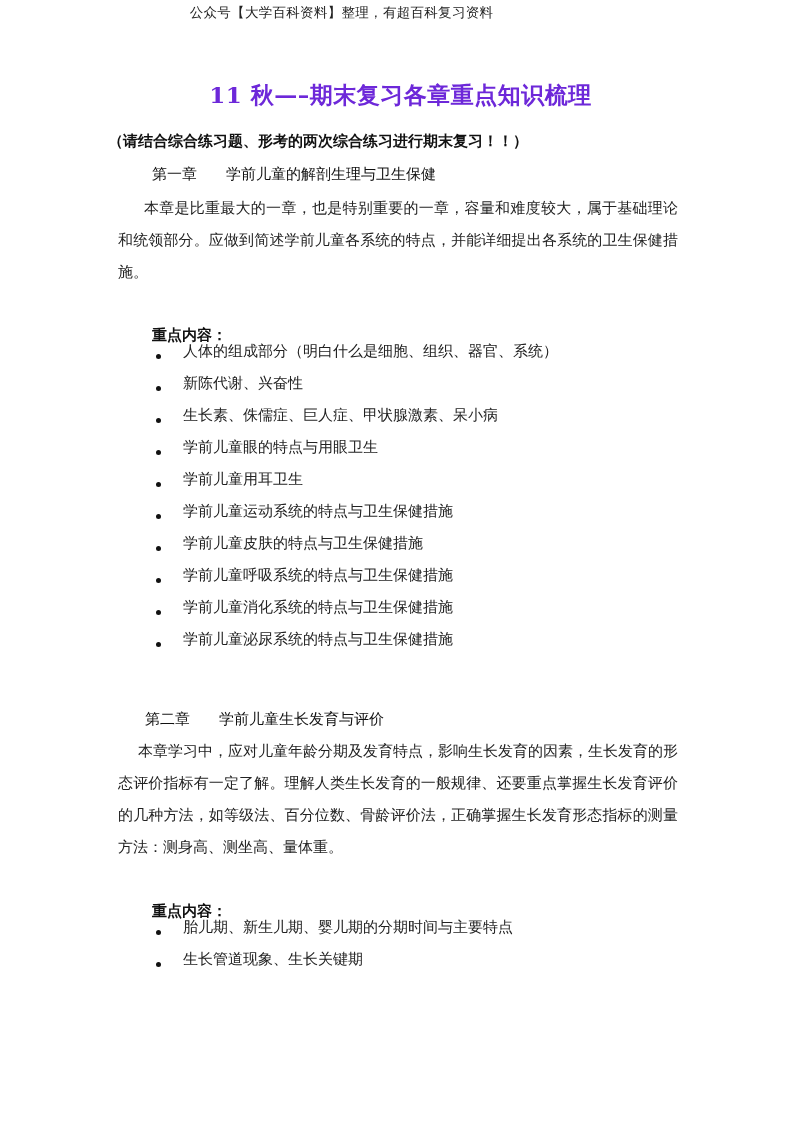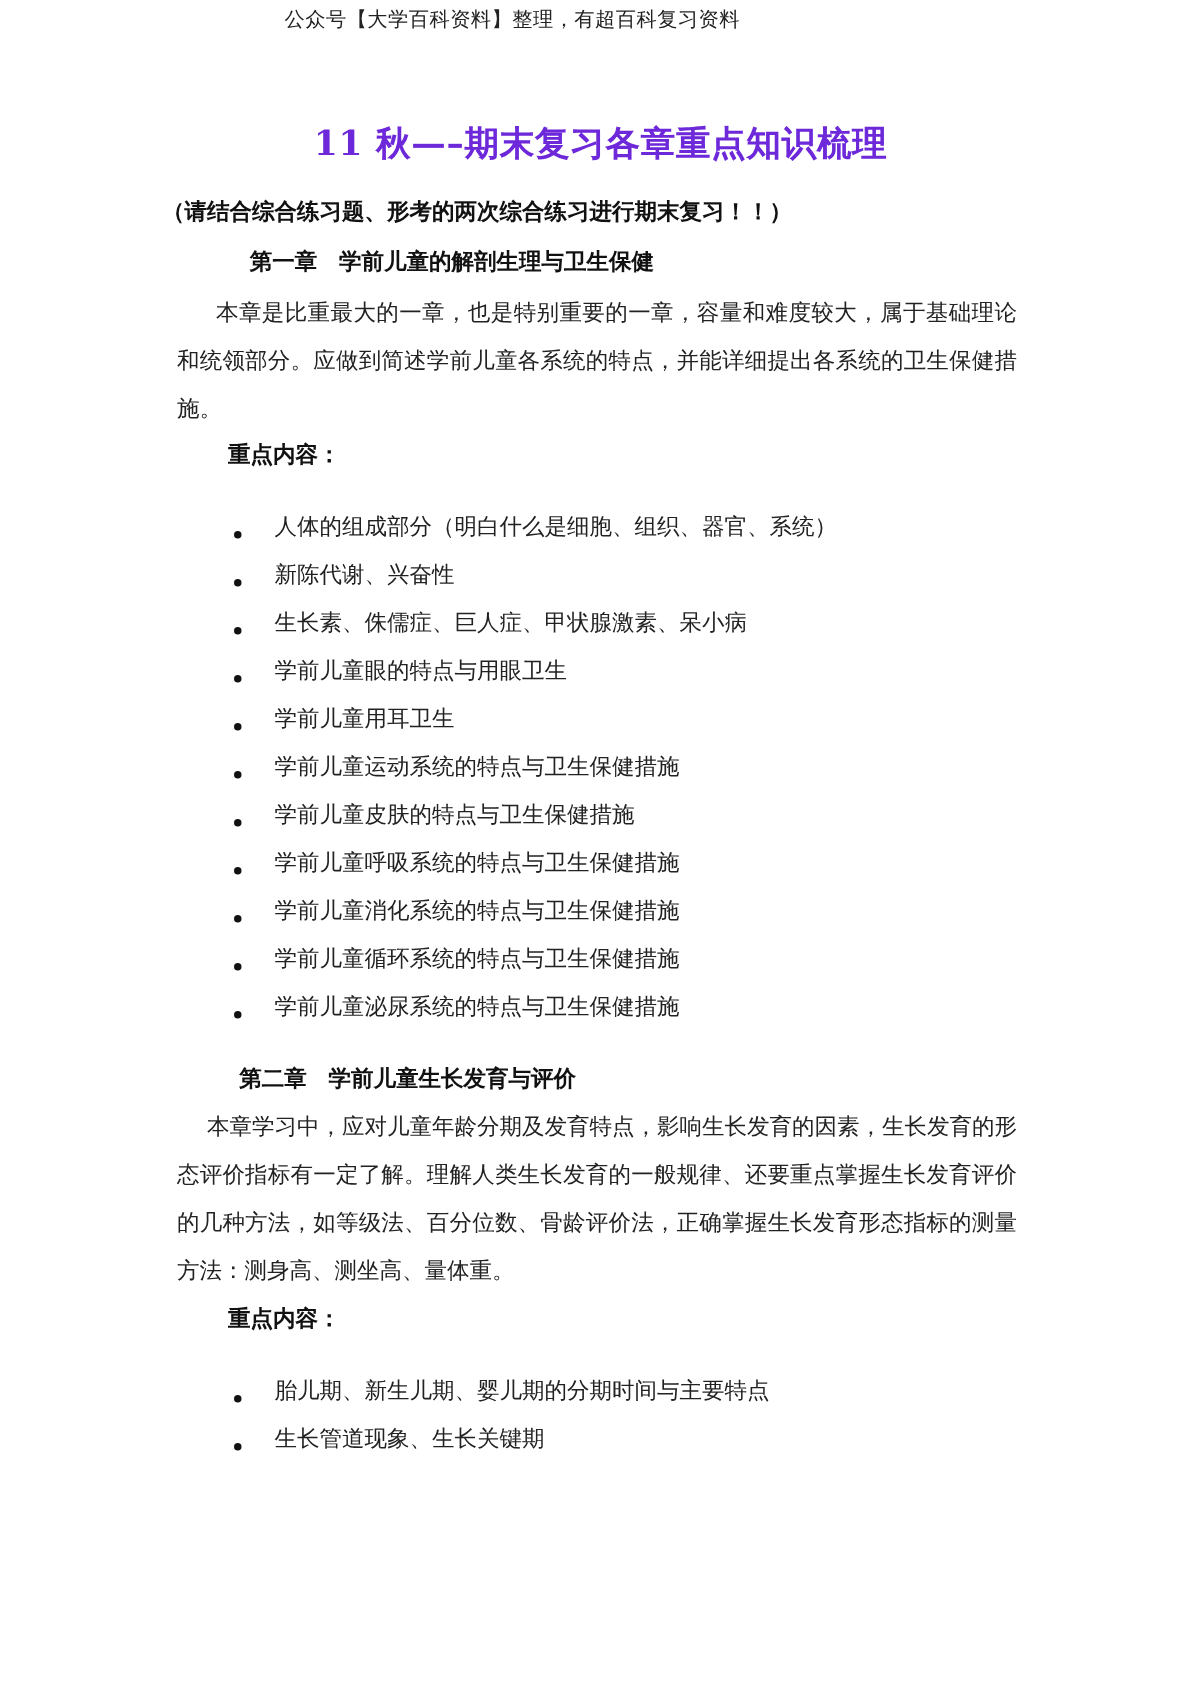--- a/index.html
+++ b/index.html
@@ -14,31 +14,31 @@
   }
   .doc-title {
     position: absolute; top: 80px; left: 4px; width: 793px; text-align: center;
     font-size: 23px; font-weight: bold; color: #6d28d9; letter-spacing: 0.5px;
   }
   .subtitle {
     position: absolute; top: 132px; left: 0; width: 636px; text-align: center;
     font-size: 15px; font-weight: bold; color: #111;
   }
   .chapter {
-    position: absolute; font-size: 15px; font-weight: bold; color: #111; text-align: center;
+    position: absolute; font-size: 15px; font-weight: normal; color: #111;
   }
   .chapter .num { display: inline-block; width: 74px; }
   .para {
     position: absolute; left: 118px; width: 560px;
     font-size: 15px; line-height: 32px; color: #222;
     text-indent: 26px; text-align: justify;
   }
   .para.ch2 { text-indent: 20px; }
   .key-label {
-    position: absolute; left: 152px; font-size: 15px; font-weight: bold; color: #111;
+    position: absolute; left: 152px; font-size: 15px; font-weight: bold; color: #111; margin-top: 32px;
   }
   .bullet-list {
     position: absolute; left: 140px; margin: 16px; padding: 0; list-style: none;
   }
   .bullet-item {
     height: 32px; line-height: 32px; font-size: 15px; color: #222;
     display: flex; align-items: center;
   }
   .bullet-dot {
     display: inline-block; width: 5px; height: 5px; border-radius: 50%;
@@ -94,24 +94,20 @@
   <li class="bullet-item">
       <span class="bullet-dot"></span>
       <span>学前儿童呼吸系统的特点与卫生保健措施</span>
     </li>
   <li class="bullet-item">
       <span class="bullet-dot"></span>
       <span>学前儿童消化系统的特点与卫生保健措施</span>
     </li>
   <li class="bullet-item">
       <span class="bullet-dot"></span>
-      <span>学前儿童循环系统的特点与卫生保健措施</span>
-    </li>
-  <li class="bullet-item">
-      <span class="bullet-dot"></span>
       <span>学前儿童泌尿系统的特点与卫生保健措施</span>
     </li>
 </ul>
 
 <div class="chapter" style="top:710px; left:145px;">
   <span class="num">第二章</span><span>学前儿童生长发育与评价</span>
 </div>
 
 <div class="para ch2" style="top:735px;">本章学习中，应对儿童年龄分期及发育特点，影响生长发育的因素，生长发育的形态评价指标有一定了解。理解人类生长发育的一般规律、还要重点掌握生长发育评价的几种方法，如等级法、百分位数、骨龄评价法，正确掌握生长发育形态指标的测量方法：测身高、测坐高、量体重。</div>
 

